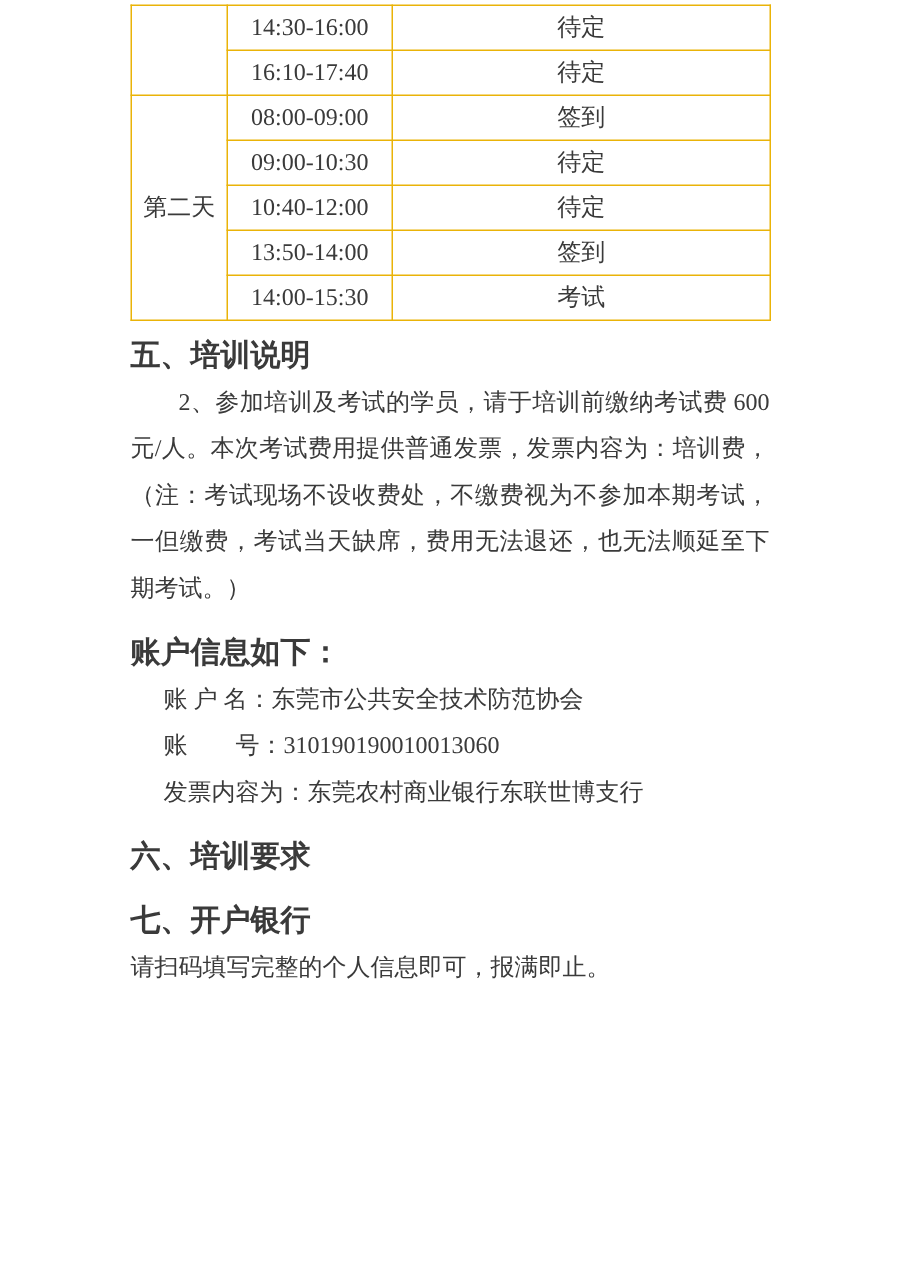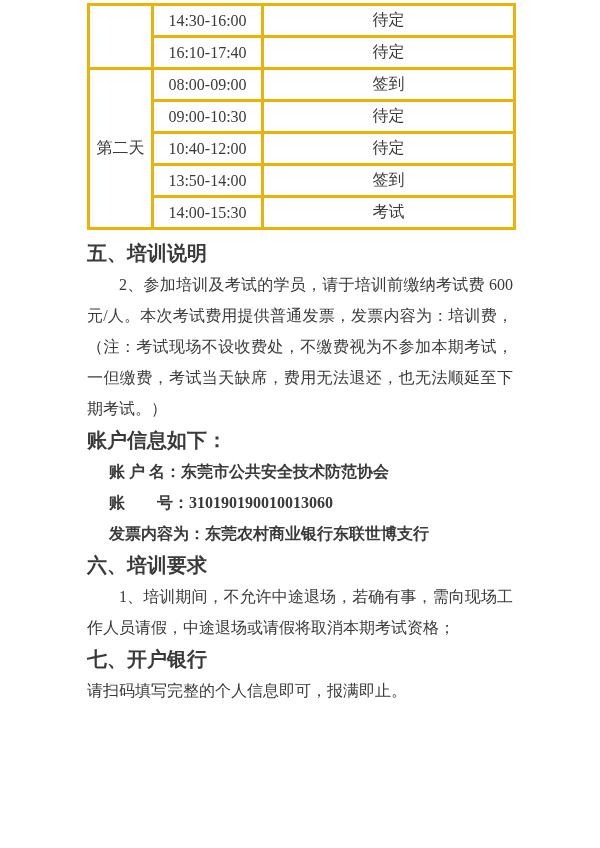--- a/index.html
+++ b/index.html
@@ -20,54 +20,53 @@
     left: 87px;
     top: 3px;
     width: 426px;
   }
   table.schedule {
     border-collapse: collapse;
     table-layout: fixed;
     width: 426px;
   }
   table.schedule td {
-    border: 3px solid #eab308;
+    border: 1px solid #eab308;
     height: 29px;
     padding: 0;
     text-align: center;
     vertical-align: middle;
     font-size: 16px;
     color: #3a3a3a;
   }
   .content {
     margin-top: 8px;
     font-size: 16px;
     line-height: 31px;
   }
   .content h3 {
     margin: 0;
     font-size: 20px;
     font-weight: bold;
     line-height: 31px;
   }
   .content h3.mt {
-    margin-top: 1px;
+    margin-top: 12px;
   }
   .content p {
     margin: 0;
     text-align: justify;
     text-justify: inter-ideograph;
   }
   .content p.indent {
     text-indent: 32px;
   }
   .content p.acct {
     padding-left: 22px;
     text-align: left;
-    font-weight: bold;
   }
   .content p.plain {
     text-align: left;
   }
 </style>
 </head>
 <body>
 
 <div class="doc">
 
@@ -115,19 +114,18 @@
 
     <h3>五、培训说明</h3>
     <p class="indent">2、参加培训及考试的学员，请于培训前缴纳考试费 600 元/人。本次考试费用提供普通发票，发票内容为：培训费，（注：考试现场不设收费处，不缴费视为不参加本期考试，一但缴费，考试当天缺席，费用无法退还，也无法顺延至下期考试。）</p>
 
     <h3 class="mt">账户信息如下：</h3>
     <p class="acct">账 户 名：东莞市公共安全技术防范协会</p>
     <p class="acct">账　　号：310190190010013060</p>
     <p class="acct">发票内容为：东莞农村商业银行东联世博支行</p>
 
     <h3 class="mt">六、培训要求</h3>
-    <p class="indent">1、培训期间，不允许中途退场，若确有事，需向现场工作人员请假，中途退场或请假将取消本期考试资格；</p>
 
     <h3 class="mt">七、开户银行</h3>
     <p class="plain">请扫码填写完整的个人信息即可，报满即止。</p>
 
   </div>
 </div>
 
 </body></html>

